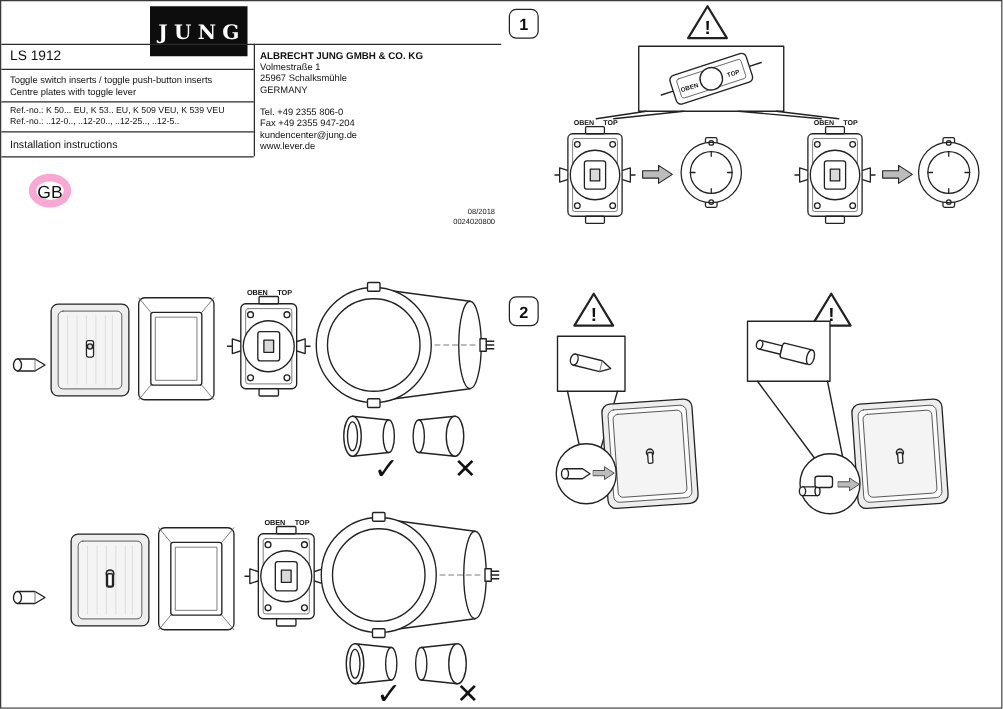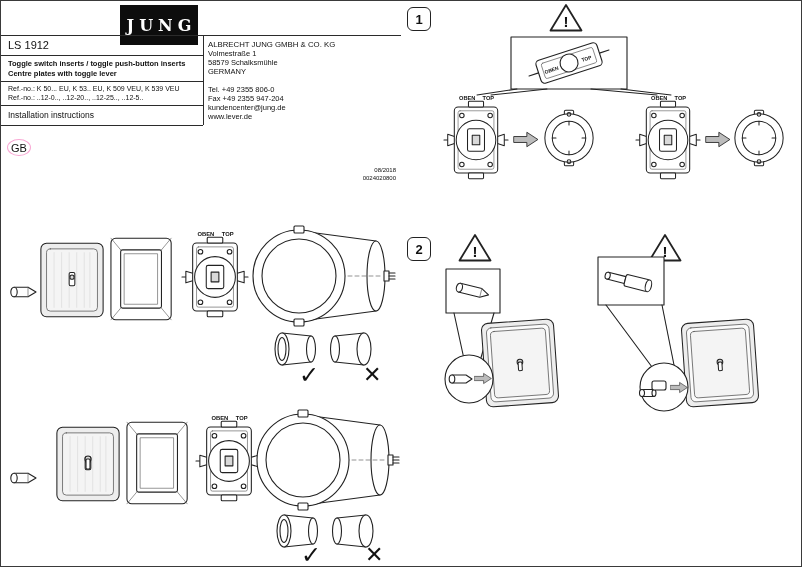--- a/index.html
+++ b/index.html
@@ -6,27 +6,27 @@
   body{font-family:"Liberation Sans",sans-serif;background:#9a9a9a}
   .page{position:relative;width:802px;height:567px;background:#fff;border:1px solid #3a3a3a;box-sizing:border-box;overflow:hidden;color:#111}
   .abs{position:absolute}
   .hline,.vline{position:absolute;background:#2b2b2b}
   .hline{height:1px}
   .vline{width:1px}
   .logo{position:absolute;left:119px;top:4px;width:78px;height:40px;background:#0d0d0d;color:#fff;
         display:flex;align-items:center;justify-content:center;font-family:"DejaVu Serif",serif;
         font-weight:bold;font-size:16px;letter-spacing:5px;padding-left:5px;box-sizing:border-box}
   .pcode{font-size:11px;font-weight:normal}
-  .desc{font-size:7.5px;font-weight:bold;line-height:10px}
+  .desc{font-size:7.5px;font-weight:normal;line-height:10px}
   .refs{font-size:7px;line-height:9px}
   .doctitle{font-size:8.5px;font-weight:normal}
-  .gb{position:absolute;left:6px;top:138px;width:22px;height:15px;border:1px solid #f9a8d4;border-radius:50%;
-      display:flex;align-items:center;justify-content:center;font-size:11px}
+  .gb{position:absolute;left:22px;top:138px;width:22px;height:15px;border:6px solid #f9a8d4;border-radius:50%;
+      display:flex;align-items:center;justify-content:center;font-size:14px}
   .company{font-size:7.5px;line-height:9px}
-  .company .cname{font-weight:normal;font-size:7.8px}
+  .company .cname{font-weight:bold;font-size:7.8px}
   .company .gap{height:9px}
   .codes{font-size:6px;line-height:7.5px;text-align:right;width:70px}
   .step-marker{position:absolute;width:22px;height:22px;border:1.6px solid #222;border-radius:6px;
       display:flex;align-items:center;justify-content:center;font-size:13px;font-weight:bold;background:#fff}
   svg.draw{position:absolute;fill:none;stroke:#222;stroke-width:1.1;stroke-linecap:round;stroke-linejoin:round}
   svg.defs{position:absolute;width:0;height:0;overflow:hidden}
   .wfill{fill:#fff}
   .gray{fill:#bcbcbc;stroke:#222;stroke-width:1}
   .gray2{fill:#d9d9d9}
   .pfillA{fill:#ededed}
@@ -172,21 +172,21 @@
 
   <div class="abs doctitle" style="left:7px;top:109px">Installation instructions</div>
 
   <div class="gb">
     <span>GB</span>
   </div>
 
   <div class="abs company" style="left:207px;top:39px">
     <div class="cname">ALBRECHT JUNG GMBH &amp; CO. KG</div>
     <div>Volmestraße 1</div>
-    <div>58579 Schalksmühle</div>
+    <div>25967 Schalksmühle</div>
     <div>GERMANY</div>
     <div class="gap"></div>
     <div>Tel. +49 2355 806-0</div>
     <div>Fax +49 2355 947-204</div>
     <div>kundencenter@jung.de</div>
     <div>www.lever.de</div>
   </div>
 
   <div class="abs codes" style="left:325px;top:166px">
     <div>08/2018</div>

